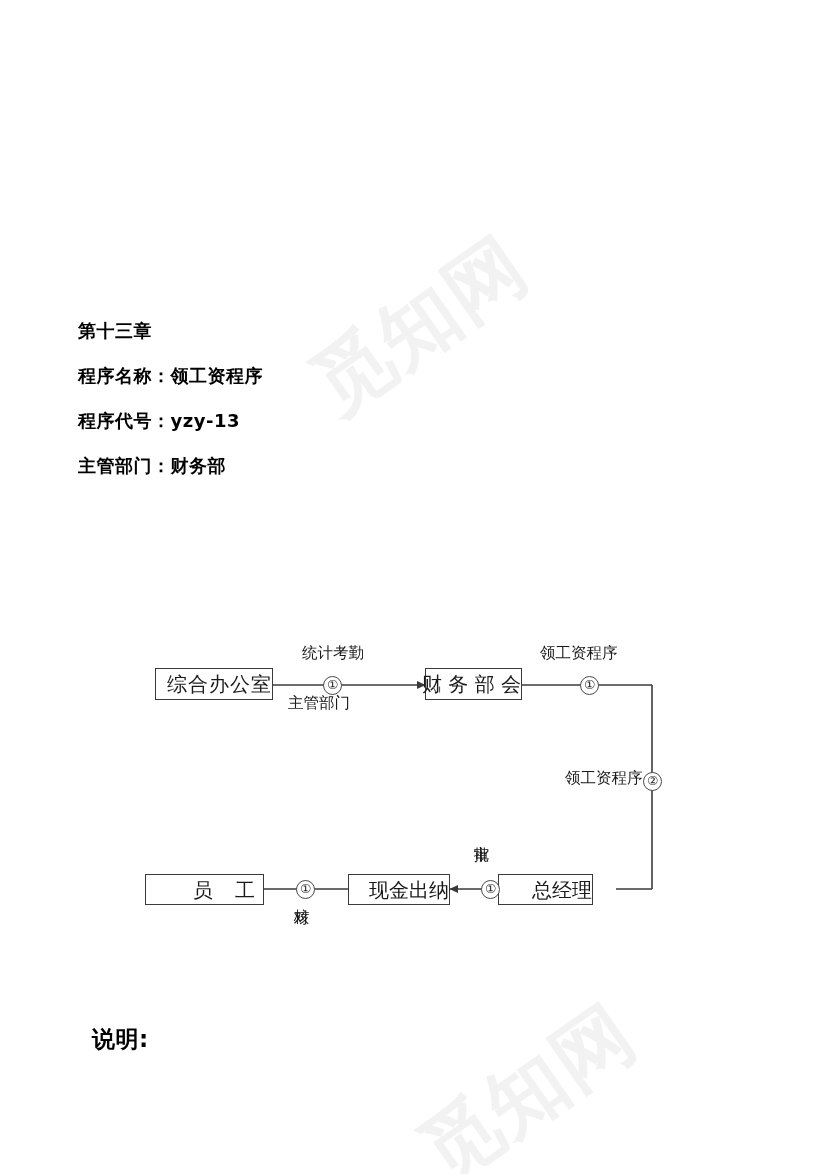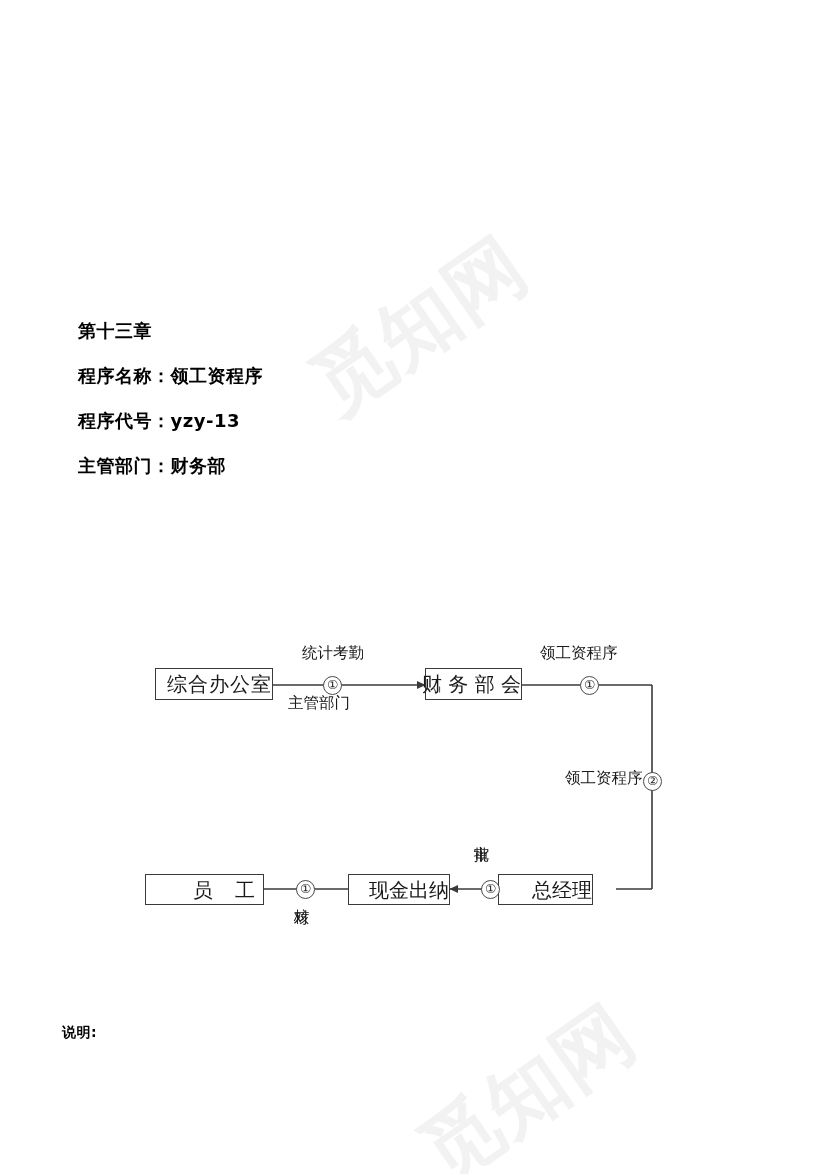--- a/index.html
+++ b/index.html
@@ -61,23 +61,23 @@
     letter-spacing: 0.5px;
     white-space: nowrap;
   }
   .heading-line:last-child { margin-bottom: 0; }
   .h-label { }
   .h-value { }
 
   
   #note-label {
     position: absolute;
-    left: 62px;
+    left: 92px;
     top: 1024px;
-    font-size: 14px;
+    font-size: 23px;
     font-weight: bold;
     letter-spacing: 0.5px;
   }
 
   
   #flow {
     position: absolute;
     left: 0;
     top: 0;
     width: 830px;

